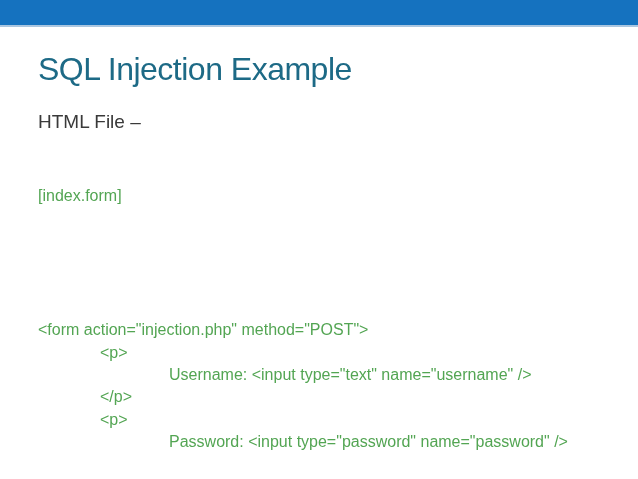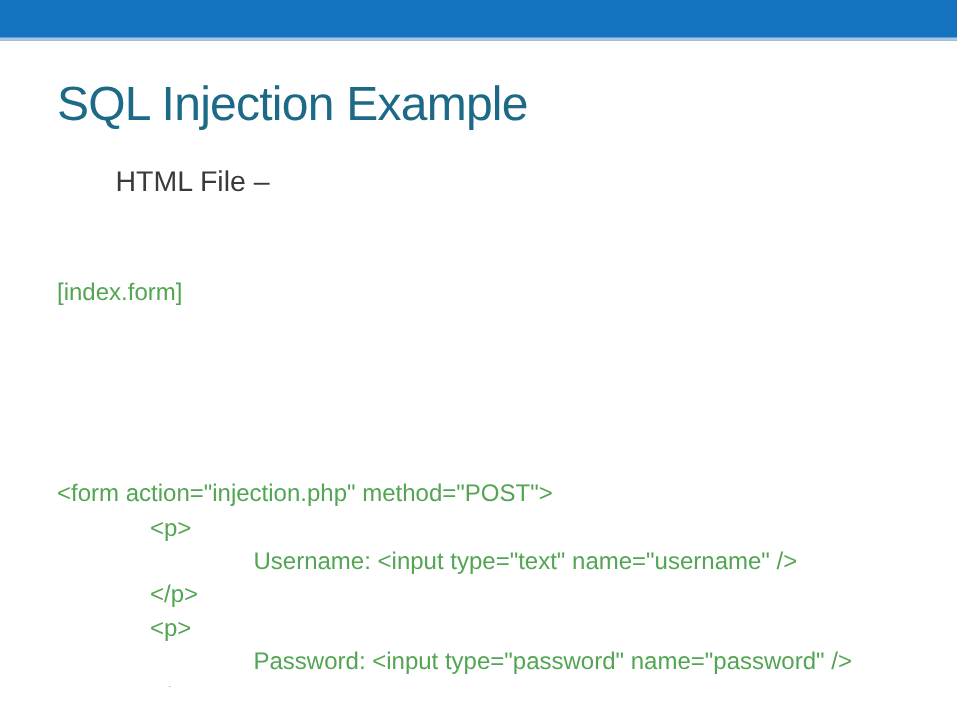--- a/index.html
+++ b/index.html
@@ -35,21 +35,20 @@
     color: var(--title, #1d6a86);
     white-space: nowrap;
   }
   .subtitle {
     position: absolute;
     left: 38px;
     top: 111px;
     font-size: 19px;
     color: var(--subtitle, #3a3a3a);
     white-space: nowrap;
-    margin-left: 39px;
   }
   .code-block {
     position: absolute;
     left: 38px;
     top: 140px;
     font-size: 16px;
     line-height: 22.4px;
     color: var(--code, #53a553);
     white-space: pre;
   }

